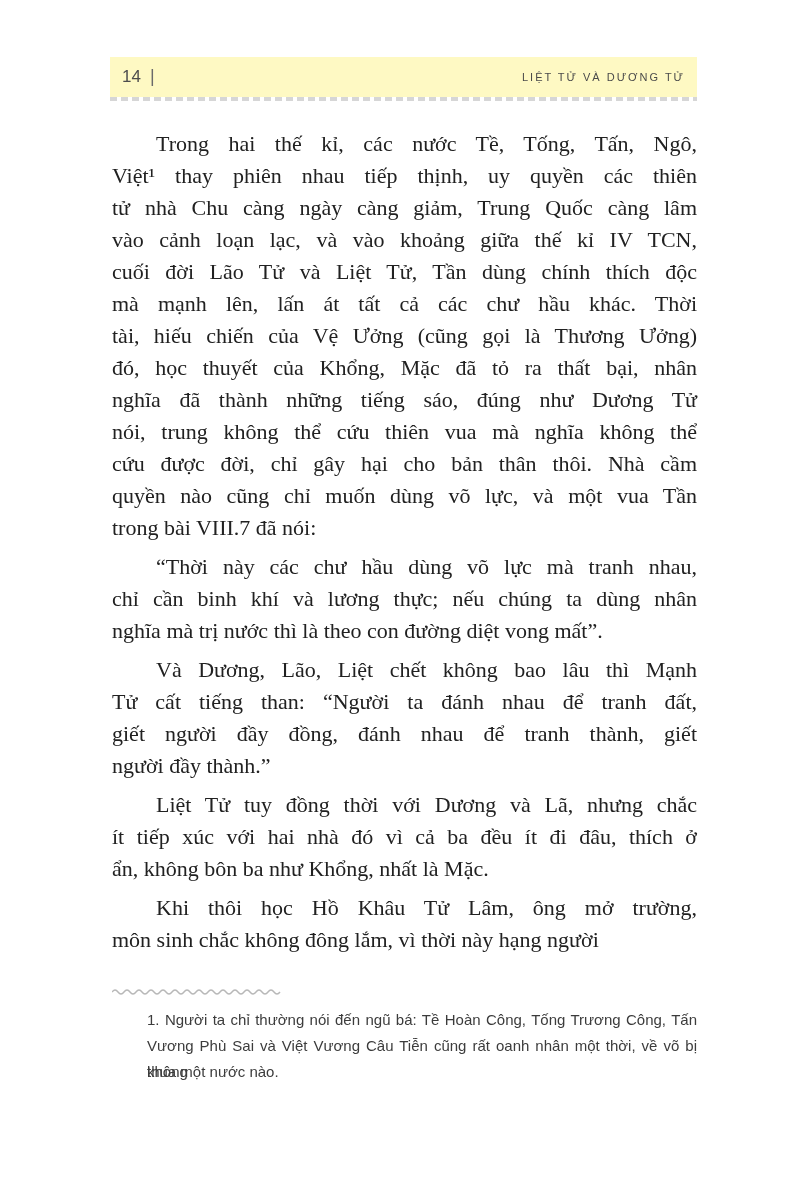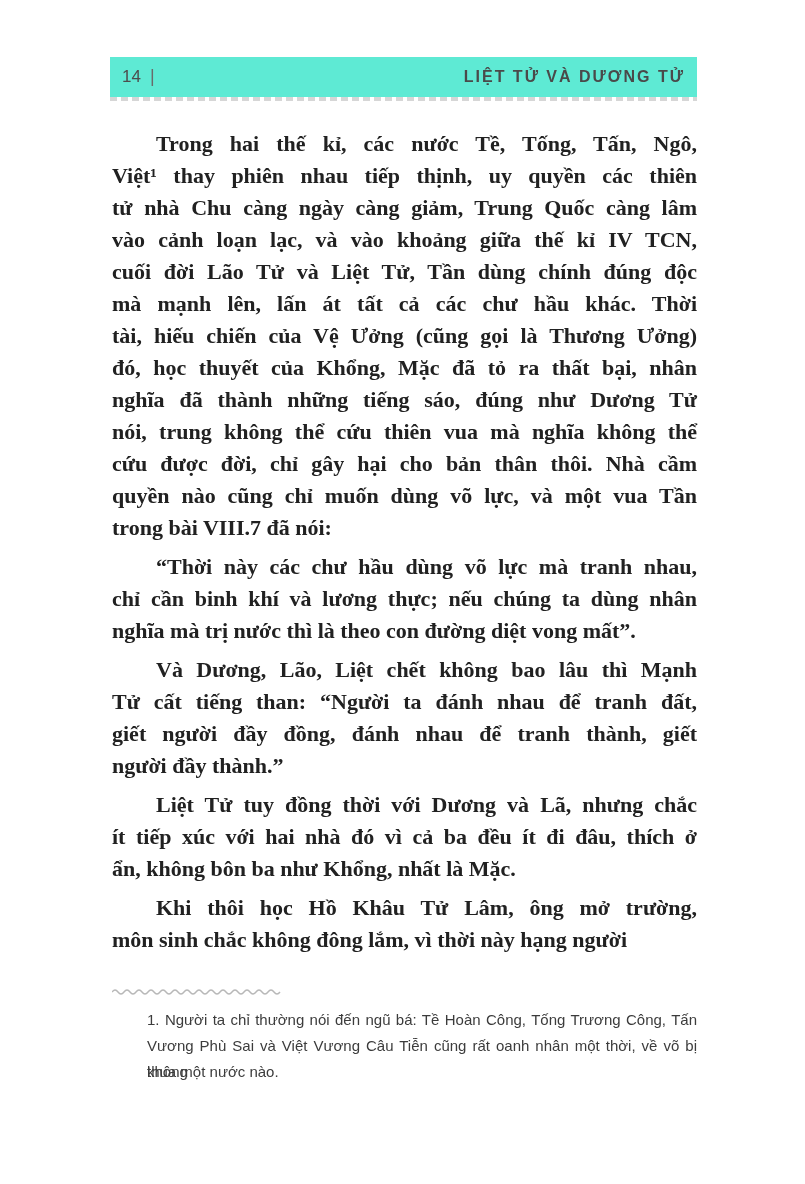--- a/index.html
+++ b/index.html
@@ -5,45 +5,44 @@
   html,body{margin:0;padding:0;}
   body{
     width:805px;height:1184px;position:relative;
     background:#ffffff;
     font-family:"Liberation Serif", serif;
     overflow:hidden;
   }
   
   .header-band{
     position:absolute;left:110px;top:57px;width:587px;height:40px;
-    background:#5eead4;
+    background:#fef9c3;
     display:flex;align-items:center;justify-content:space-between;
     padding:0 12px;box-sizing:border-box;
     font-family:"Liberation Sans", sans-serif;
   }
   .header-perforation{
     position:absolute;left:110px;top:97px;width:587px;height:4px;
     background:repeating-linear-gradient(90deg,#d6d6d6 0 7px,#ffffff 7px 11px);
   }
   .page-num-wrap{display:flex;align-items:center;gap:9px;color:#4d4d4d;font-size:17px;}
   .page-num-sep{font-weight:300;color:#6a6a6a;font-size:18px;transform:translateY(-1px);}
   .running-title{
-    color:#4a4a4a;font-size:16px;font-weight:bold;letter-spacing:2px;
+    color:#4a4a4a;font-size:11px;font-weight:normal;letter-spacing:2px;
   }
   
   .column{
     position:absolute;left:112px;top:128px;width:585px;
     color:#212121;font-size:22px;
   }
   .para{margin:0 0 7px 0;}
   .line{
     height:32px;line-height:32px;white-space:normal;
     text-align:justify;text-align-last:justify;
     box-sizing:border-box;
-    font-weight:bold;
   }
   .line.ind{padding-left:44px;}
   .line.last{text-align-last:left;}
   
   .footnote-divider{margin:24px 0 6px 0;height:8px;width:172px;}
   .footnote{
     font-family:"Liberation Sans", sans-serif;
     color:#3c3c3c;font-size:15px;
   }
   .fline{
@@ -64,21 +63,21 @@
 </div>
 <div class="header-perforation"></div>
 
 <div class="column">
   <div>
       <div class="para">
         <div class="line ind">Trong hai thế kỉ, các nước Tề, Tống, Tấn, Ngô,</div>
         <div class="line">Việt¹ thay phiên nhau tiếp thịnh, uy quyền các thiên</div>
         <div class="line">tử nhà Chu càng ngày càng giảm, Trung Quốc càng lâm</div>
         <div class="line">vào cảnh loạn lạc, và vào khoảng giữa thế kỉ IV TCN,</div>
-        <div class="line">cuối đời Lão Tử và Liệt Tử, Tần dùng chính đúng độc</div>
+        <div class="line">cuối đời Lão Tử và Liệt Tử, Tần dùng chính thích độc</div>
         <div class="line">mà mạnh lên, lấn át tất cả các chư hầu khác. Thời</div>
         <div class="line">tài, hiếu chiến của Vệ Ưởng (cũng gọi là Thương Ưởng)</div>
         <div class="line">đó, học thuyết của Khổng, Mặc đã tỏ ra thất bại, nhân</div>
         <div class="line">nghĩa đã thành những tiếng sáo, đúng như Dương Tử</div>
         <div class="line">nói, trung không thể cứu thiên vua mà nghĩa không thể</div>
         <div class="line">cứu được đời, chỉ gây hại cho bản thân thôi. Nhà cầm</div>
         <div class="line">quyền nào cũng chỉ muốn dùng võ lực, và một vua Tần</div>
         <div class="line last">trong bài VIII.7 đã nói:</div>
       </div>
       <div class="para">

